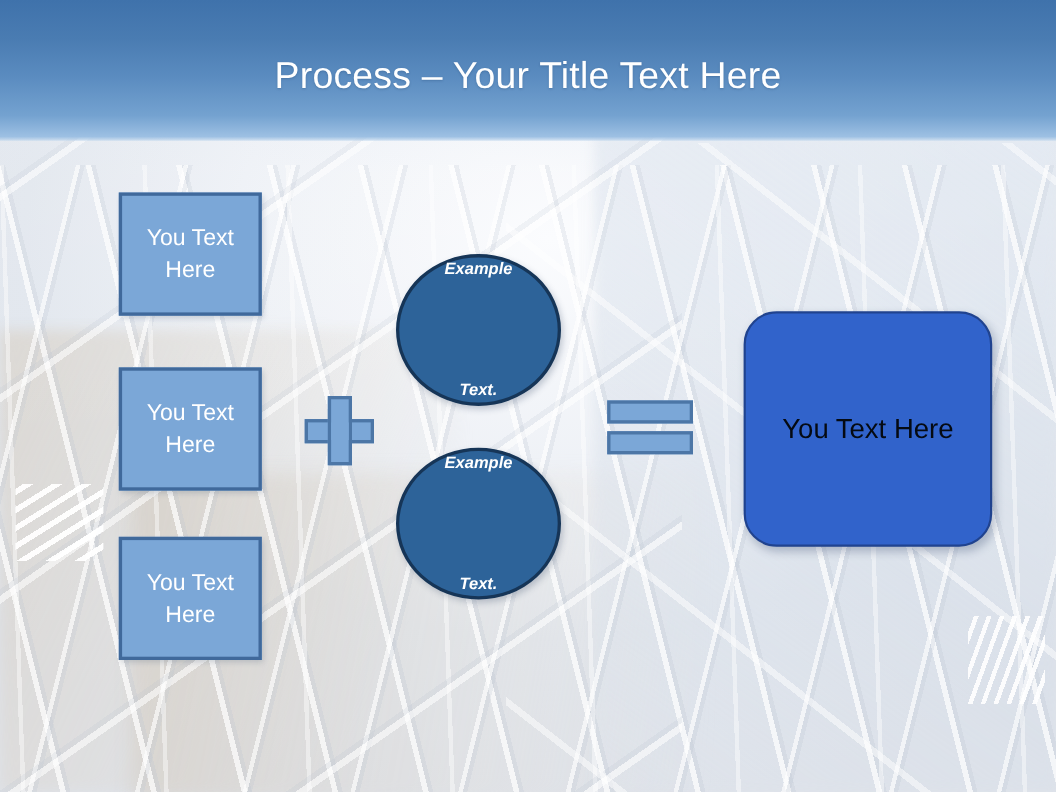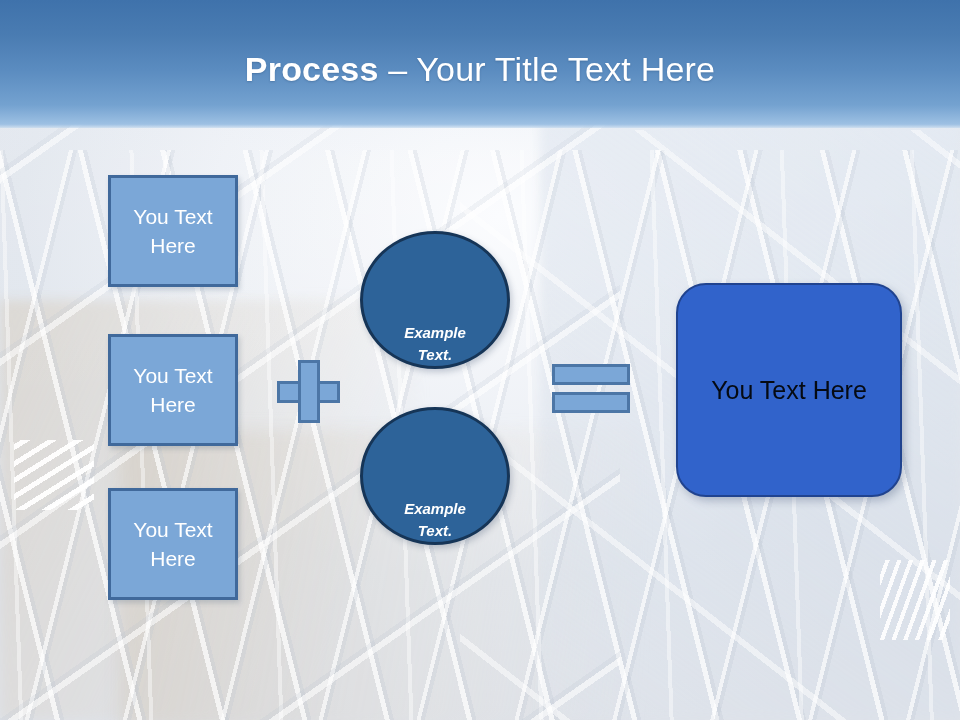--- a/index.html
+++ b/index.html
@@ -185,21 +185,21 @@
     left: 0; right: 0;
     top: 48px;
     text-align: center;
     color: #ffffff;
     font-size: 34px;
     line-height: 42px;
     letter-spacing: .2px;
     white-space: nowrap;
     text-shadow: 0 1px 2px rgba(20,50,90,0.25);
   }
-  .header-title .strong { font-weight: bold; }
+  .header-title .strong { font-weight: normal; }
   .header-title .normal { font-weight: normal; text-align: center; }
 
   
   .inbox {
     position: absolute;
     width: 130px;
     height: 112px;
     background: #7BA7D7;
     border: 3px solid #40699B;
     box-sizing: border-box;
@@ -244,21 +244,21 @@
     position: absolute;
     width: 150px;
     height: 138px;
     border-radius: 50%;
     background: #2D6399;
     border: 3px solid #163557;
     box-sizing: border-box;
     display: flex;
     flex-direction: column;
     align-items: center;
-    justify-content: flex-end;
+    justify-content: space-between;
     color: #ffffff;
     font-size: 15px;
     line-height: 22px;
     font-weight: bold;
     font-style: italic;
     text-align: center;
     box-shadow: 2px 3px 6px rgba(40,60,90,0.25);
   }
   .circ-1 { left: 360px; top: 231px; }
   .circ-2 { left: 360px; top: 407px; }

